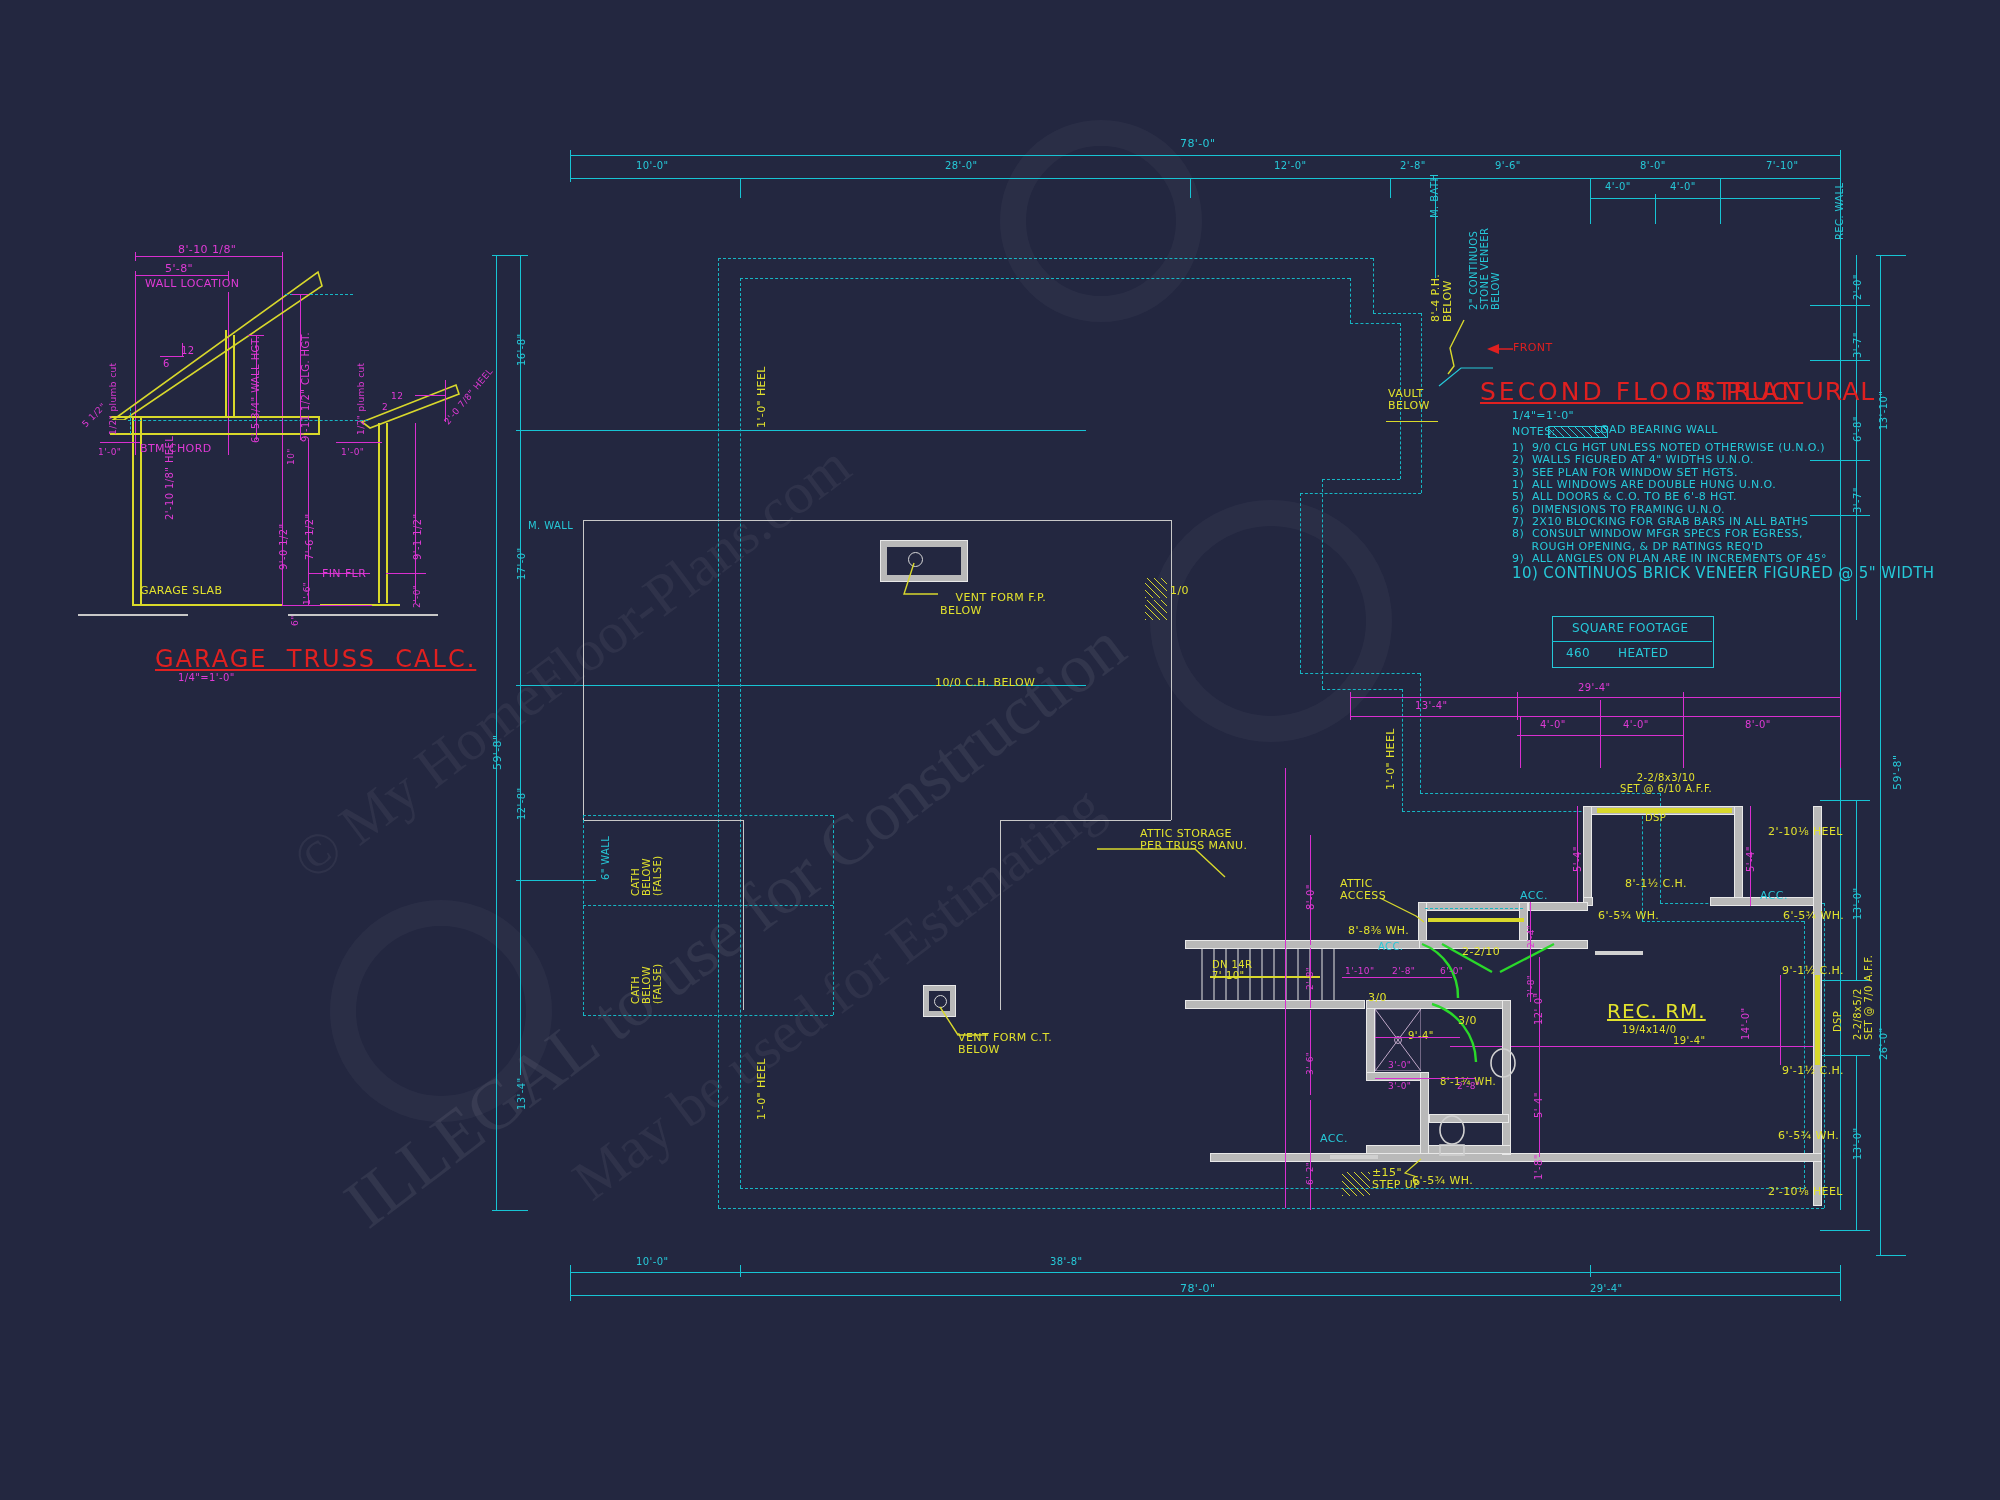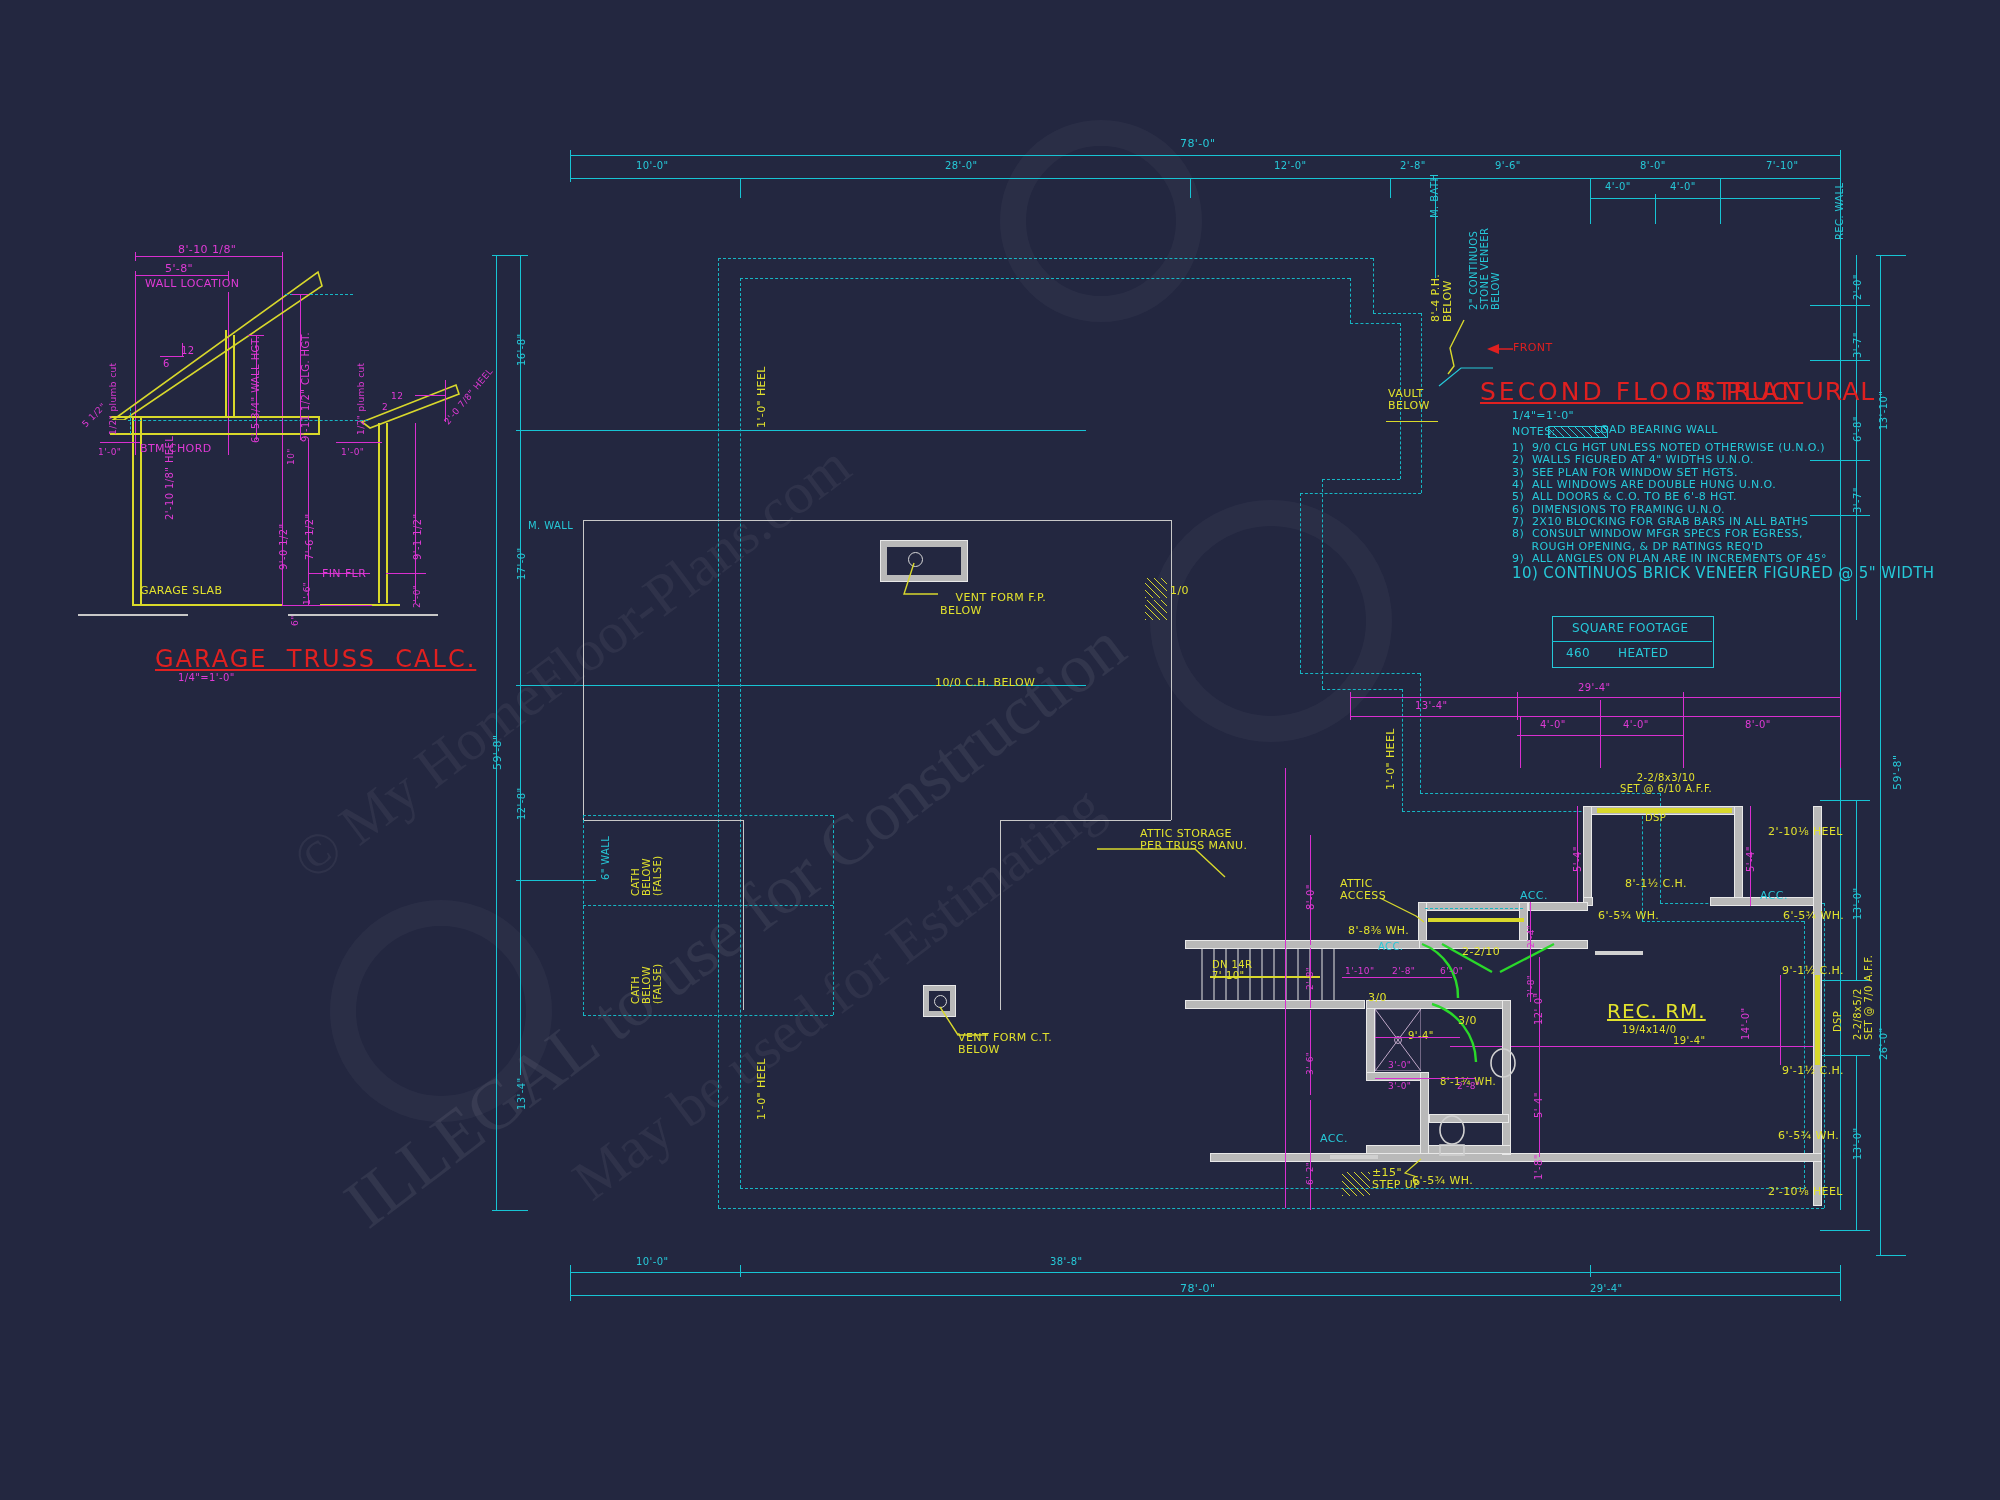--- a/index.html
+++ b/index.html
@@ -341,21 +341,21 @@
   <div class="t tr" style="left:1700px;top:378px;font-size:25px;letter-spacing:1px;">STRUCTURAL</div>
   <div class="t tc" style="left:1512px;top:410px;font-size:11px;">1/4"=1'-0"</div>
   <div class="t tc" style="left:1512px;top:426px;font-size:11px;">NOTES:</div>
   <div class="hatchc" style="left:1548px;top:426px;width:58px;height:10px;border:1px solid #26c9d8;"></div>
   <div class="t tc" style="left:1594px;top:424px;font-size:11px;">LOAD BEARING WALL</div>
 
   <div class="abs" style="left:1512px;top:442px;">
     <div class="t tc" style="position:relative;left:0;top:0;font-size:11px;">1)  9/0 CLG HGT UNLESS NOTED OTHERWISE (U.N.O.)</div>
     <div class="t tc" style="position:relative;left:0;top:0;font-size:11px;">2)  WALLS FIGURED AT 4" WIDTHS U.N.O.</div>
     <div class="t tc" style="position:relative;left:0;top:0;font-size:11px;">3)  SEE PLAN FOR WINDOW SET HGTS.</div>
-    <div class="t tc" style="position:relative;left:0;top:0;font-size:11px;">4)  ALL WINDOWS ARE DOUBLE HUNG U.N.O.</div>
+    <div class="t tc" style="position:relative;left:0;top:0;font-size:11px;">1)  ALL WINDOWS ARE DOUBLE HUNG U.N.O.</div>
     <div class="t tc" style="position:relative;left:0;top:0;font-size:11px;">5)  ALL DOORS &amp; C.O. TO BE 6'-8 HGT.</div>
     <div class="t tc" style="position:relative;left:0;top:0;font-size:11px;">6)  DIMENSIONS TO FRAMING U.N.O.</div>
     <div class="t tc" style="position:relative;left:0;top:0;font-size:11px;">7)  2X10 BLOCKING FOR GRAB BARS IN ALL BATHS</div>
     <div class="t tc" style="position:relative;left:0;top:0;font-size:11px;">8)  CONSULT WINDOW MFGR SPECS FOR EGRESS,</div>
     <div class="t tc" style="position:relative;left:0;top:0;font-size:11px;">     ROUGH OPENING, &amp; DP RATINGS REQ'D</div>
     <div class="t tc" style="position:relative;left:0;top:0;font-size:11px;">9)  ALL ANGLES ON PLAN ARE IN INCREMENTS OF 45°</div>
     <div class="t tc" style="position:relative;left:0;top:0;font-size:15px;">10) CONTINUOS BRICK VENEER FIGURED @ 5" WIDTH</div>
   </div>
 
   <div class="box" style="left:1552px;top:616px;width:160px;height:50px;"></div>

